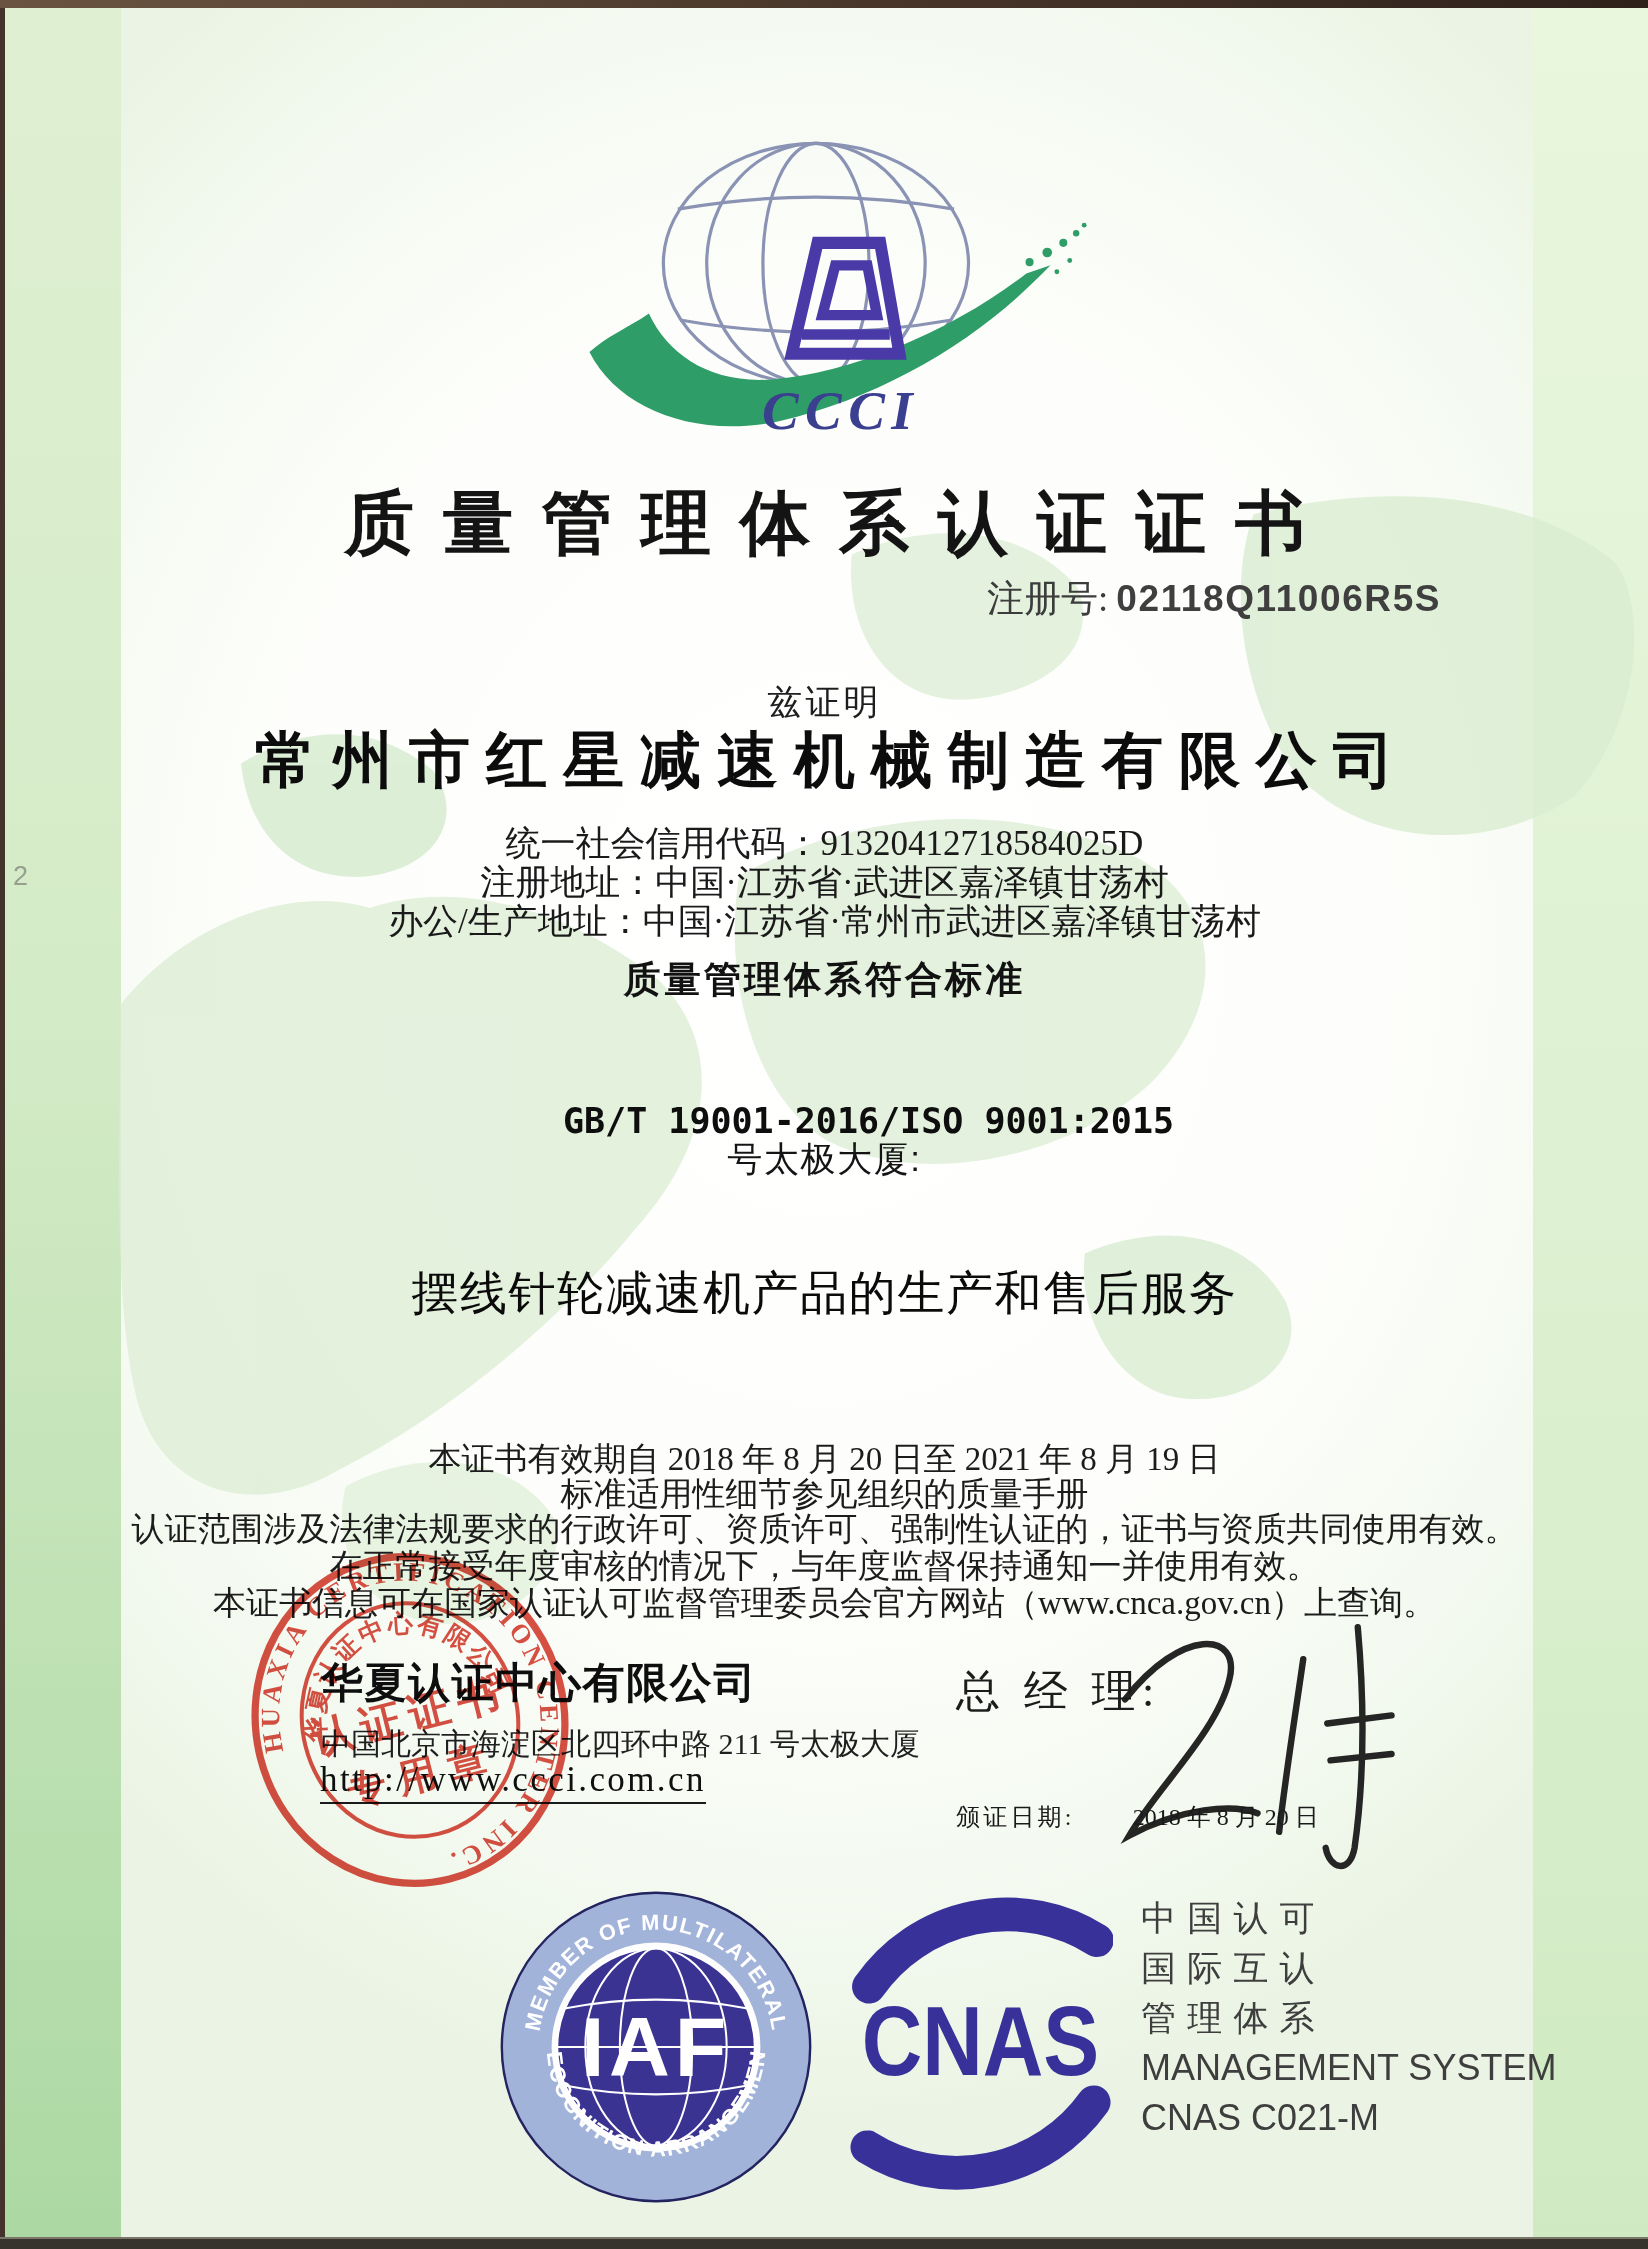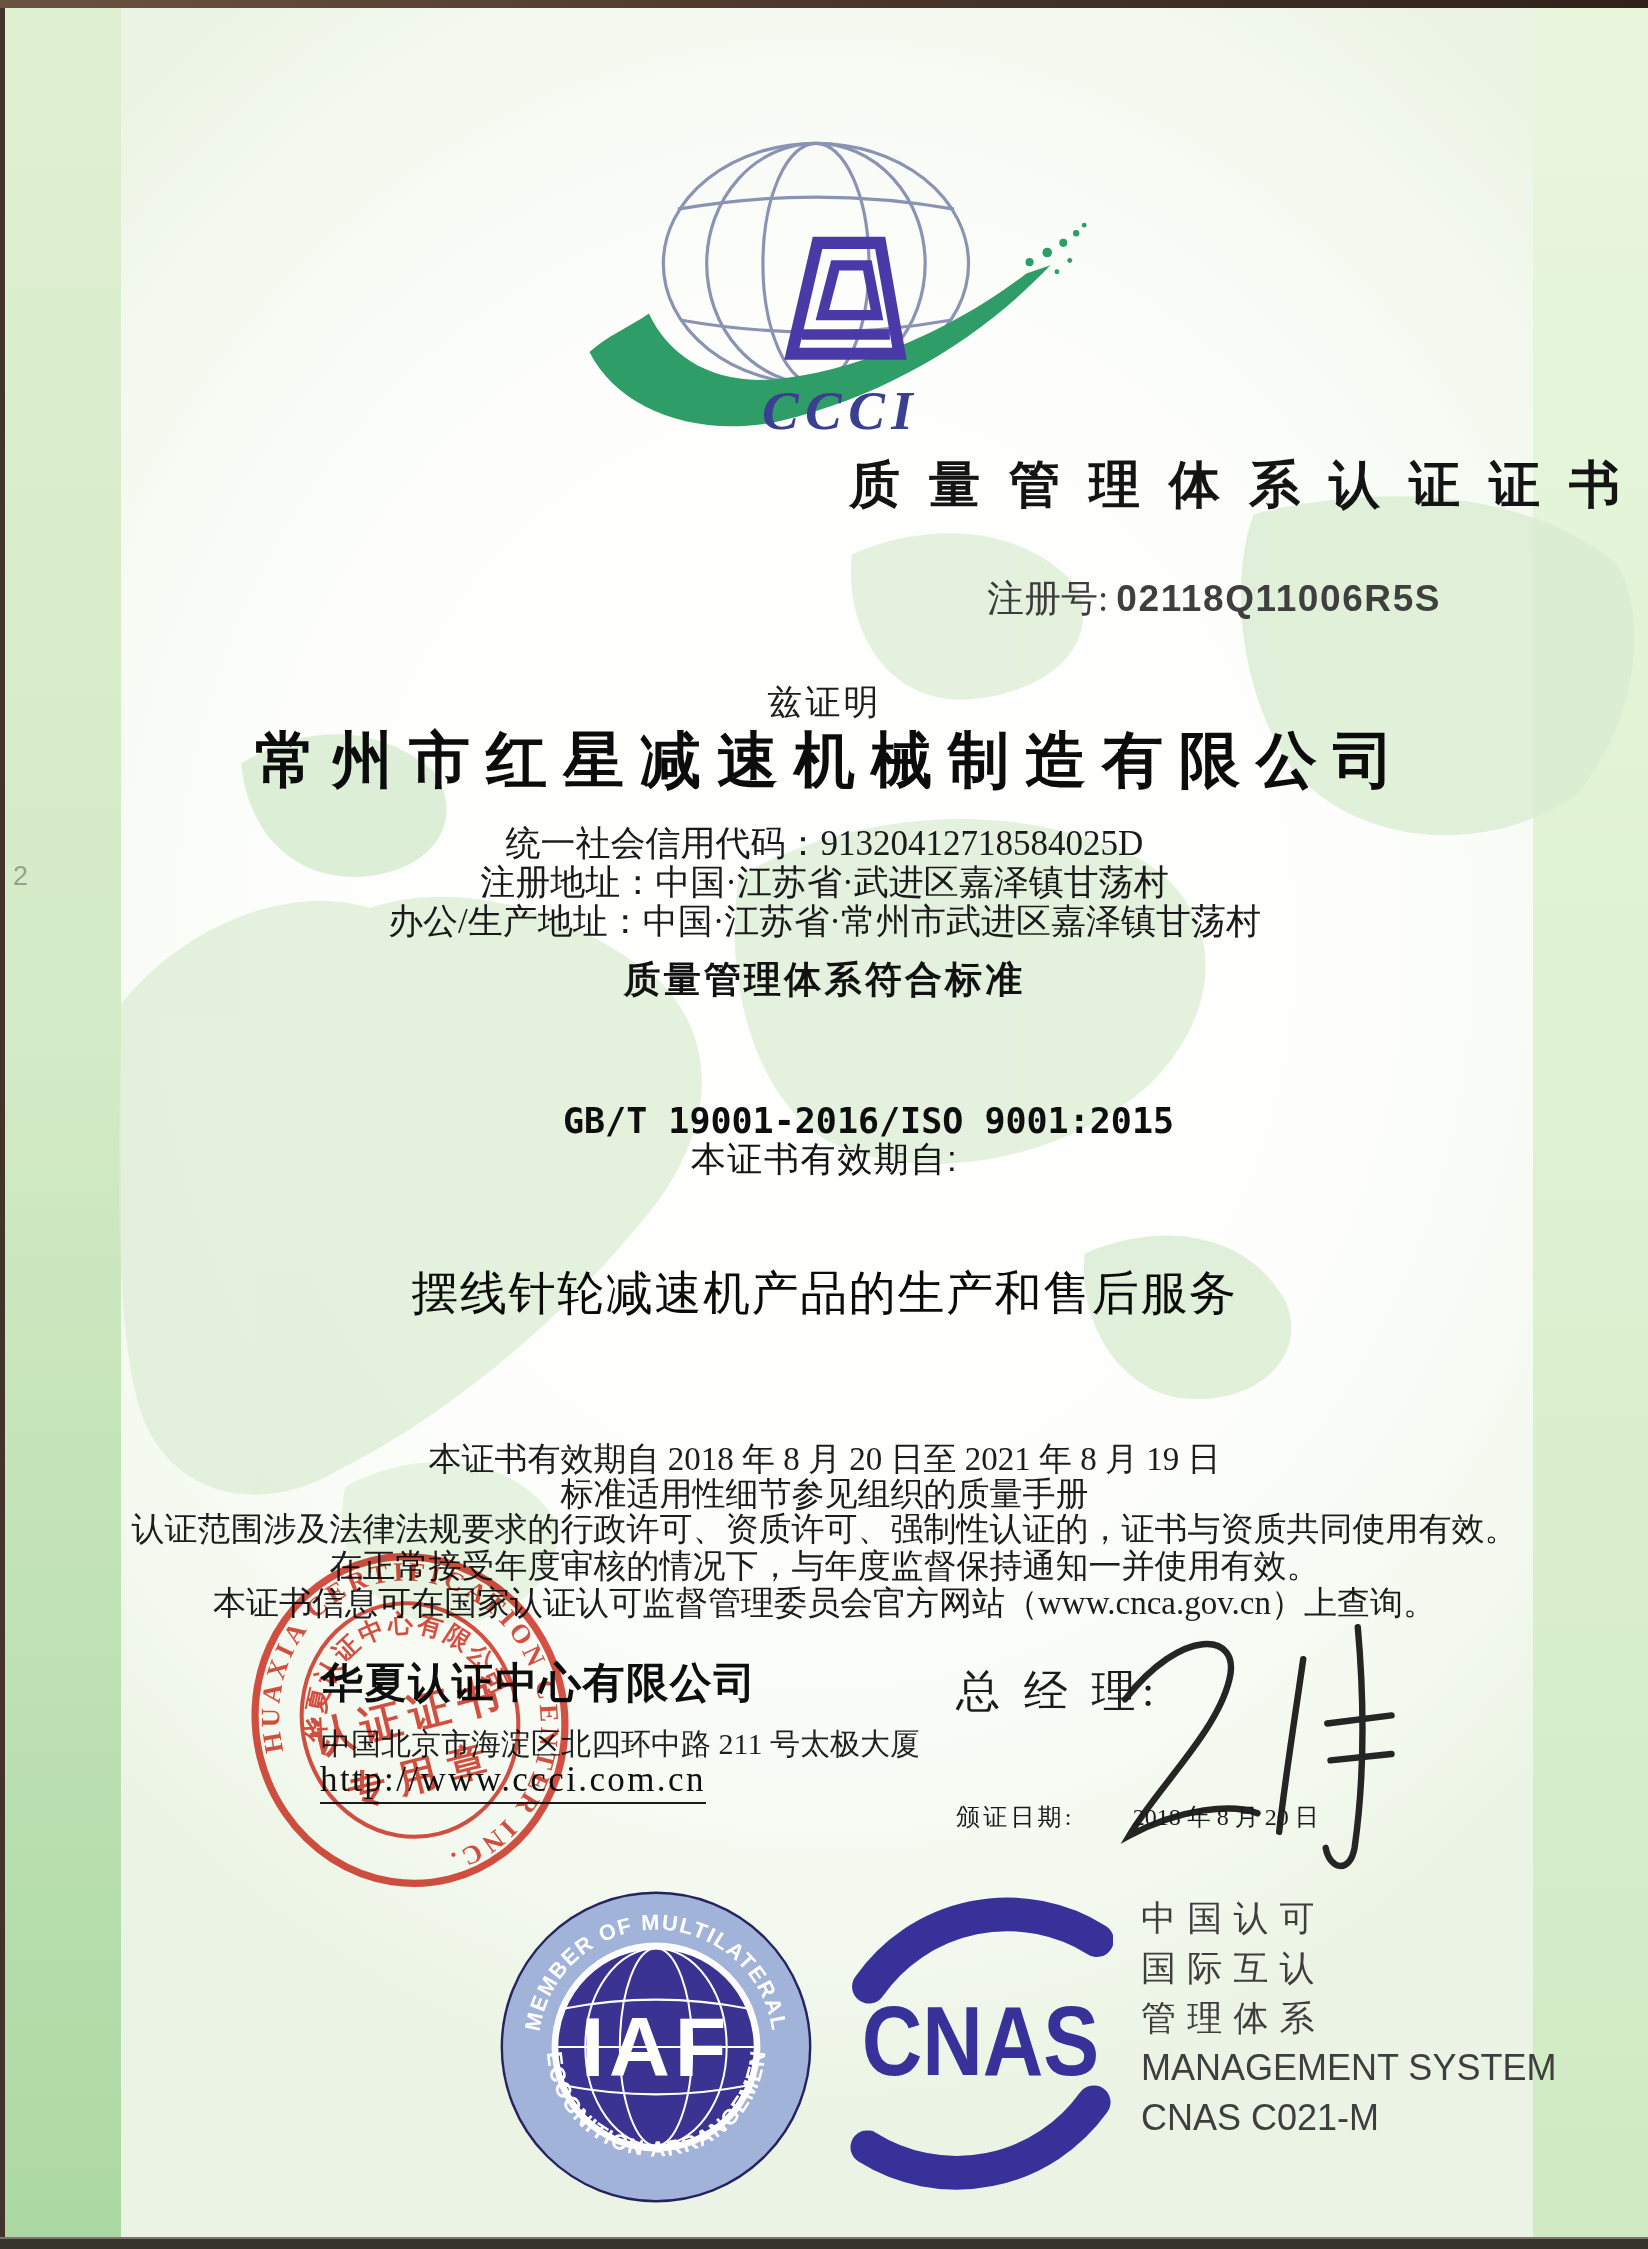--- a/index.html
+++ b/index.html
@@ -14,21 +14,21 @@
   .strip-left{left:0;top:0;width:121px;height:2250px;
     background:linear-gradient(180deg,#dff0d2 0%,#d4ebc7 45%,#abd8a2 100%);}
   .strip-right{left:1533px;top:0;width:116px;height:2250px;
     background:linear-gradient(180deg,#e9f7dd 0%,#dcf0d0 60%,#cfeac2 100%);}
   .edge-left{left:0;top:0;width:4.8px;height:2250px;background:#43332a;}
   .edge-top{left:0;top:0;width:1649px;height:8px;
     background:linear-gradient(90deg,#6a5340,#47352a 55%,#2e221b);}
   .edge-bottom{left:0;top:2237px;width:1649px;height:13px;background:#37342d;border-top:2.4px solid #7b7668;}
   
   .ccci-wordmark{top:379px;font:italic 700 55px "Liberation Serif","DejaVu Serif",serif;color:#3a3f8f;letter-spacing:6.4px;margin-left:16px;}
-  .title{top:451px;font-weight:700;font-size:51px;color:#141414;letter-spacing:29px;text-indent:29px;text-align:right;}
+  .title{top:477px;font-weight:700;font-size:70px;color:#141414;letter-spacing:29px;text-indent:29px;}
   .reg-line{top:574px;left:987px;font-size:37px;color:#3c3c3c;}
   .reg-line .val{font-family:"Liberation Sans","DejaVu Sans",sans-serif;color:#3f3f3f;letter-spacing:1.6px;margin-left:8px;font-weight:600;}
   .certify{top:651px;font-size:35px;color:#1e1e1e;letter-spacing:3.2px;margin-top:28px;}
   .company{top:720px;font-size:61px;font-weight:700;color:#0c0c0c;letter-spacing:16px;text-indent:16px;}
   .credit{top:820px;font-size:35px;color:#1a1a1a;}
   .addr1{top:859px;font-size:35px;color:#1a1a1a;}
   .addr2{top:898px;font-size:35px;color:#1a1a1a;}
   .std-head{top:955px;font-family:"Liberation Sans","DejaVu Sans",sans-serif;font-size:37px;font-weight:600;color:#121212;letter-spacing:3.2px;}
   .std{top:1101px;font-family:"DejaVu Sans Mono",monospace;font-weight:700;font-size:35px;color:#0e0e0e;margin-left:44px;}
   .scope-head{top:1136px;font-family:"Liberation Sans","DejaVu Sans",sans-serif;font-size:35px;color:#141414;letter-spacing:1.6px;}
@@ -111,21 +111,21 @@
   <span>注册号:</span><span class="val">02118Q11006R5S</span>
 </div>
 
 <div class="abs center certify">兹证明</div>
 <div class="abs center company">常州市红星减速机械制造有限公司</div>
 <div class="abs center credit">统一社会信用代码：91320412718584025D</div>
 <div class="abs center addr1">注册地址：中国·江苏省·武进区嘉泽镇甘荡村</div>
 <div class="abs center addr2">办公/生产地址：中国·江苏省·常州市武进区嘉泽镇甘荡村</div>
 <div class="abs center std-head">质量管理体系符合标准</div>
 <div class="abs center std">GB/T 19001-2016/ISO 9001:2015</div>
-<div class="abs center scope-head">本证书有效期自:</div>
+<div class="abs center scope-head">号太极大厦:</div>
 <div class="abs center scope">摆线针轮减速机产品的生产和售后服务</div>
 
 <div class="abs center vline v1">本证书有效期自 2018 年 8 月 20 日至 2021 年 8 月 19 日</div>
 <div class="abs center vline v2">标准适用性细节参见组织的质量手册</div>
 <div class="abs center vline v3">认证范围涉及法律法规要求的行政许可、资质许可、强制性认证的，证书与资质共同使用有效。</div>
 <div class="abs center vline v4">在正常接受年度审核的情况下，与年度监督保持通知一并使用有效。</div>
 <div class="abs center vline v5">本证书信息可在国家认证认可监督管理委员会官方网站（www.cnca.gov.cn）上查询。</div>
 
 <div class="abs issuer-name">华夏认证中心有限公司</div>
 <div class="abs issuer-addr">中国北京市海淀区北四环中路 211 号太极大厦</div>

